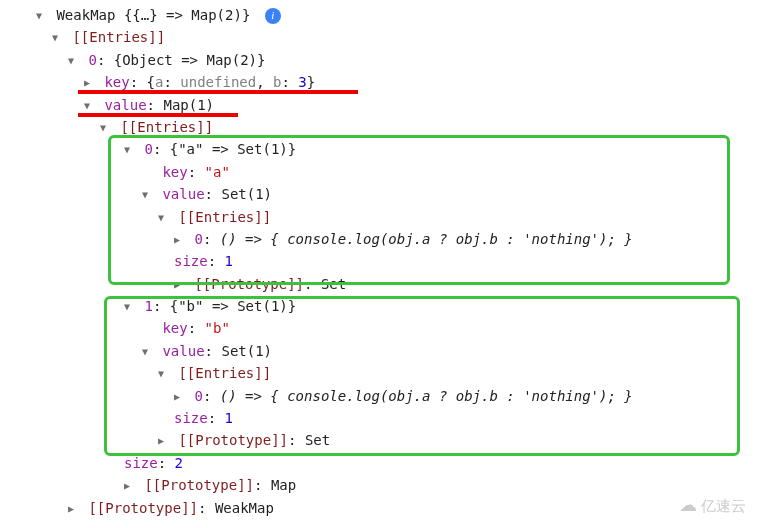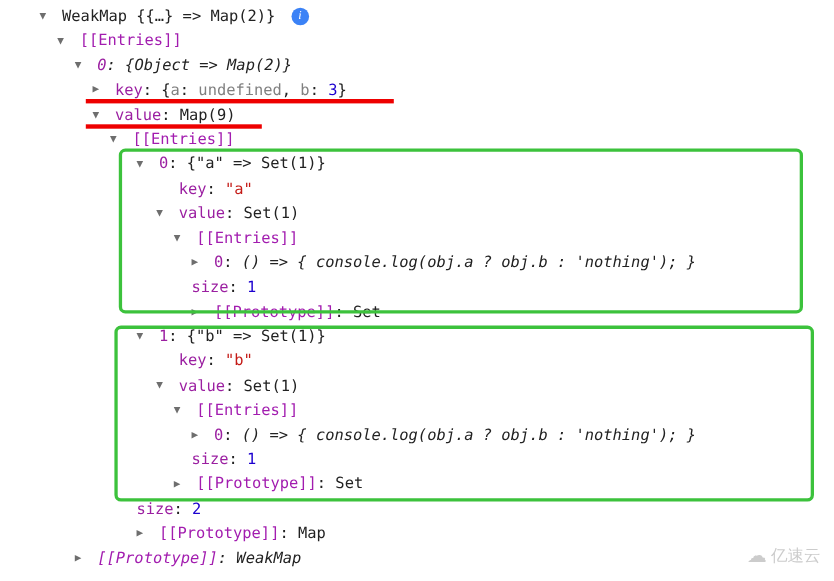--- a/index.html
+++ b/index.html
@@ -22,28 +22,28 @@
     width: 12px;
     color: #6e6e6e;
     font-size: 10px;
     vertical-align: middle;
     cursor: pointer;
   }
   .tri.right::before { content: "▶"; }
   .tri.down::before { content: "▼"; }
   .ind0 { padding-left: 28px; }
   .ind1 { padding-left: 44px; }
-  .ind2 { padding-left: 60px; font-style: italic; }
+  .ind2 { padding-left: 60px; }
   .ind3 { padding-left: 76px; }
   .ind4 { padding-left: 92px; }
   .ind6 { padding-left: 116px; }
   .ind7 { padding-left: 134px; }
   .ind8 { padding-left: 150px; }
   .ind9 { padding-left: 166px; }
-  .internal { color: #a21caf; }
+  .internal { color: #7f1d1d; }
   .prop { color: #9b1fa1; }
   .obj { }
   .str { color: #c41a16; }
   .num { color: #1c00cf; }
   .undef { color: #808080; }
   .fn { font-style: italic; }
   .info {
     display: inline-flex;
     width: 16px; height: 16px;
     background: #3b82f6;
@@ -112,21 +112,21 @@
 
 <div class="row ind3">
   <span class="tri right"></span>
   <span class="prop">key</span><span>: </span>
   <span>{</span><span class="undef">a</span><span>: </span><span class="undef">undefined</span><span>, </span><span class="undef">b</span><span>: </span><span class="num">3</span><span>}</span>
 </div>
 
 <div class="row ind3">
   <span class="tri down"></span>
   <span class="prop">value</span><span>: </span>
-  <span>Map(9)</span>
+  <span>Map(1)</span>
 </div>
 
 <div class="row ind4">
   <span class="tri down"></span>
   <span class="internal">[[Entries]]</span>
 </div>
 
 <div class="row ind6">
   <span class="tri down"></span>
   <span class="prop">0</span><span>: </span>

